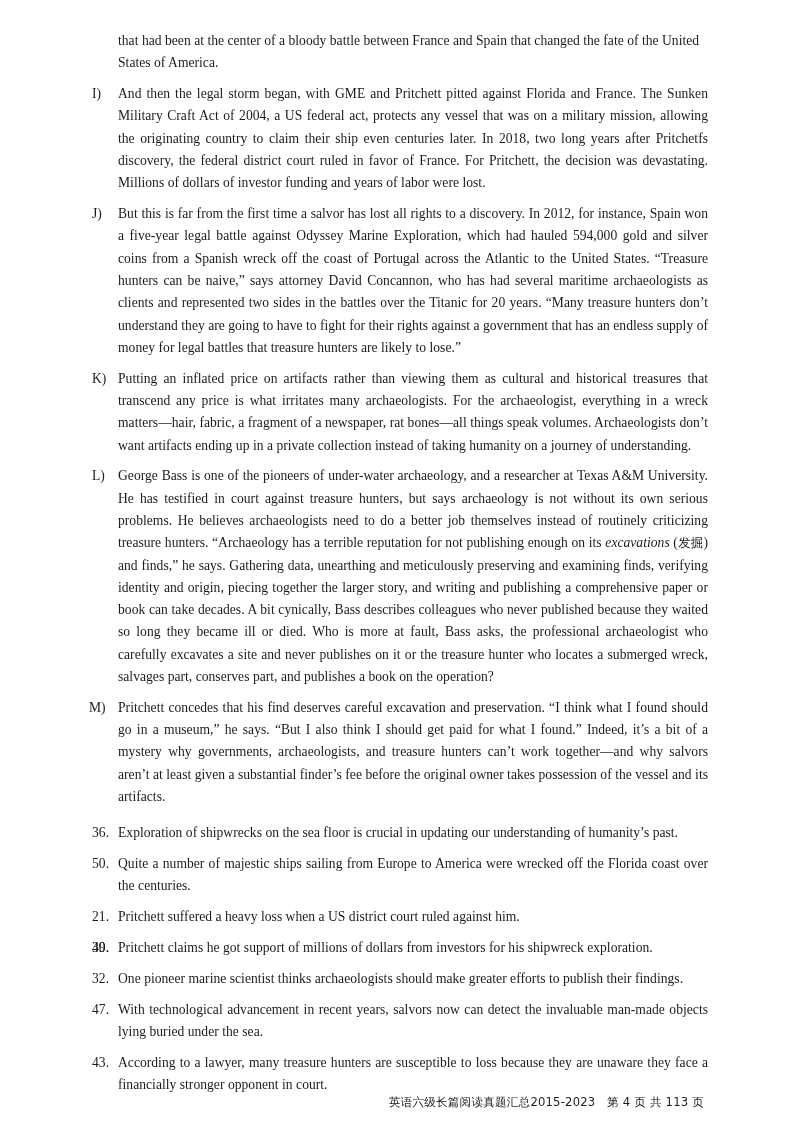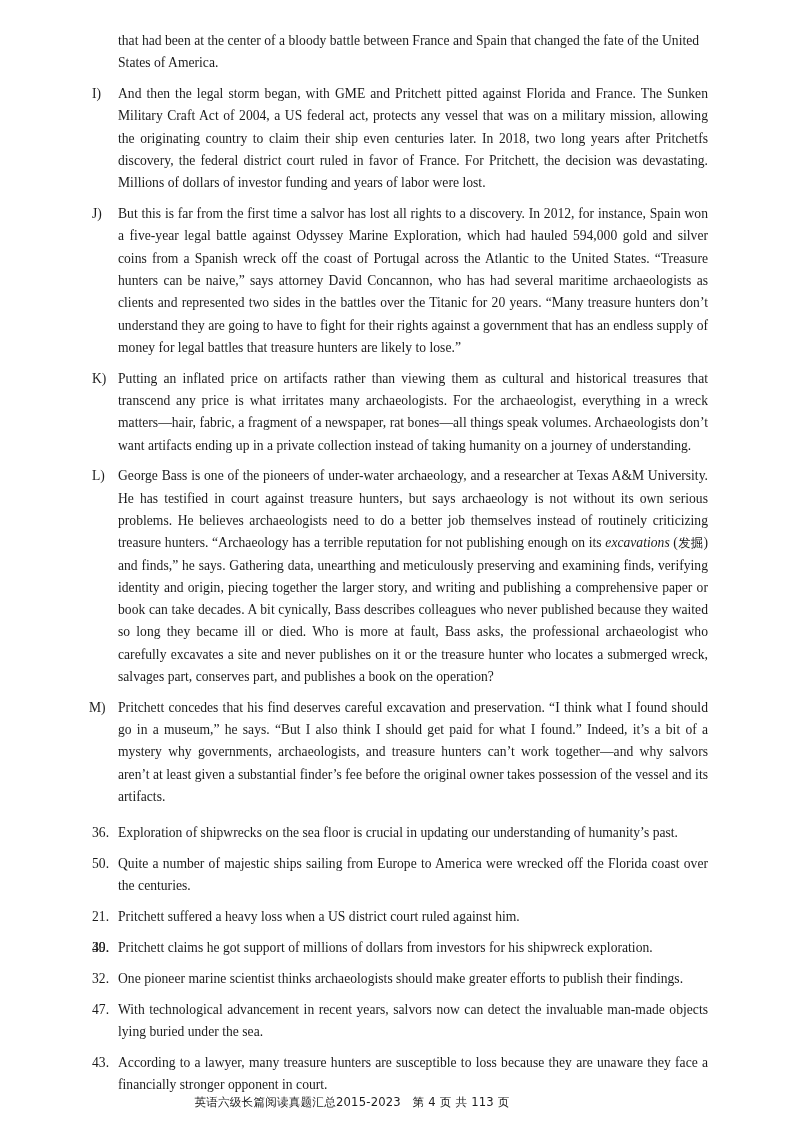--- a/index.html
+++ b/index.html
@@ -96,21 +96,21 @@
     font-size: 12.4px;
     margin-top: 8px;
   }
 
   
   .footer {
     position: absolute;
     left: 0;
     bottom: 22px;
     width: 704px;
-    text-align: center;
+    text-align: right;
     font-family: "DejaVu Sans", "Liberation Sans", sans-serif;
     font-size: 11.6px;
     color: #1b1b1b;
     letter-spacing: 0.2px;
   }
   .footer span { white-space: pre; }
 </style>
 </head>
 <body>
 

